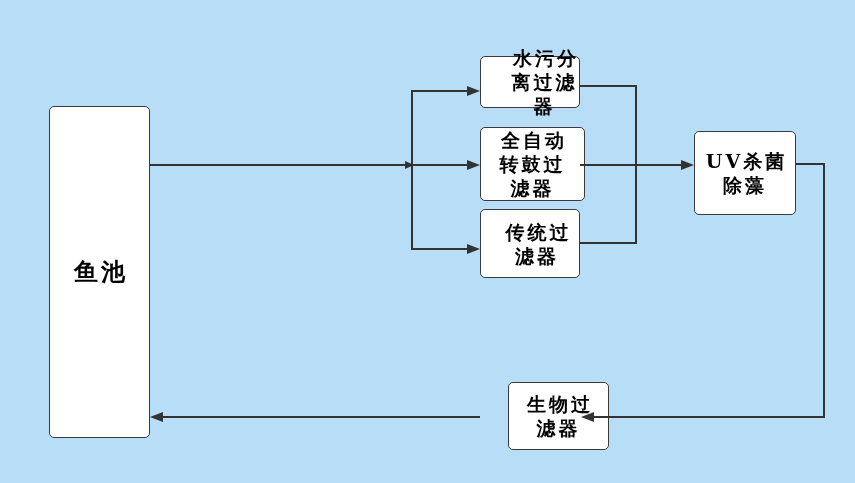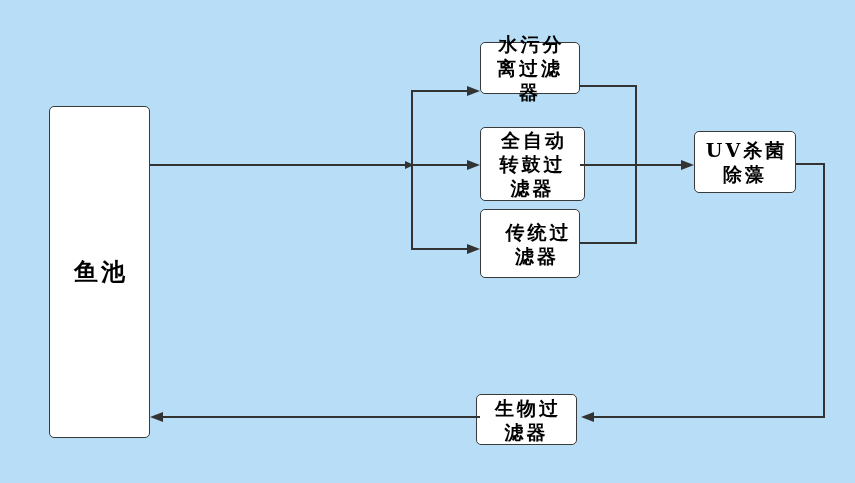--- a/index.html
+++ b/index.html
@@ -32,25 +32,25 @@
   }
   .node .label {
     white-space: pre-line;
     letter-spacing: 3px;
     text-indent: 3px;
     line-height: 24px;
     font-size: 19px;
   }
   #node-fish-pond      { left: 49px;  top: 106px; width: 101px; height: 332px; }
   #node-fish-pond .label { font-size: 24px; }
-  #node-water-filter   { left: 480px; top: 42px;  width: 100px; height: 52px; }
+  #node-water-filter   { left: 480px; top: 56px;  width: 100px; height: 52px; justify-content: flex-end; }
   #node-drum-filter    { left: 480px; top: 127px; width: 105px; height: 74px; }
   #node-trad-filter    { left: 480px; top: 209px; width: 100px; height: 69px; padding-left: 14px; }
-  #node-uv             { left: 694px; top: 131px; width: 102px; height: 62px; }
-  #node-bio-filter     { left: 476px; top: 382px; width: 101px; height: 51px; margin-top: 12px; }
+  #node-uv             { left: 694px; top: 131px; width: 102px; height: 84px; }
+  #node-bio-filter     { left: 508px; top: 382px; width: 101px; height: 68px; }
 
   .hline, .vline {
     position: absolute;
     background: #333333;
   }
   .hline { height: 2px; }
   .vline { width: 2px; }
 
   .arrow-r, .arrow-l {
     position: absolute;

